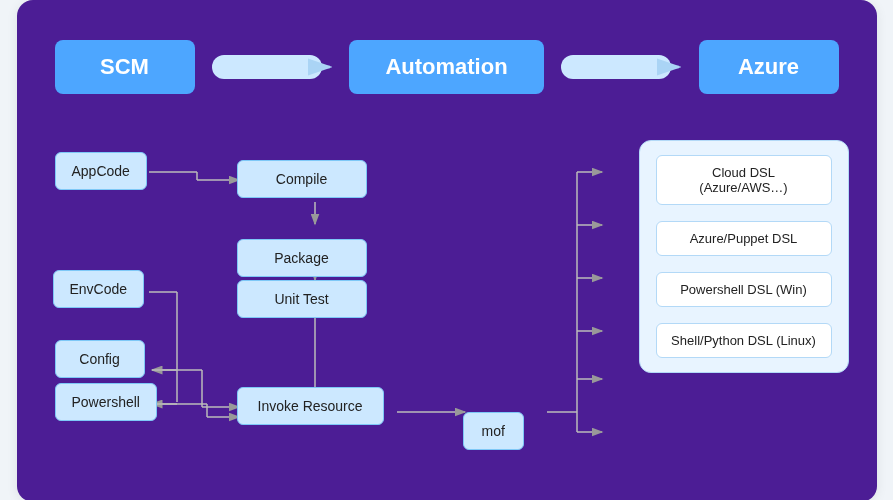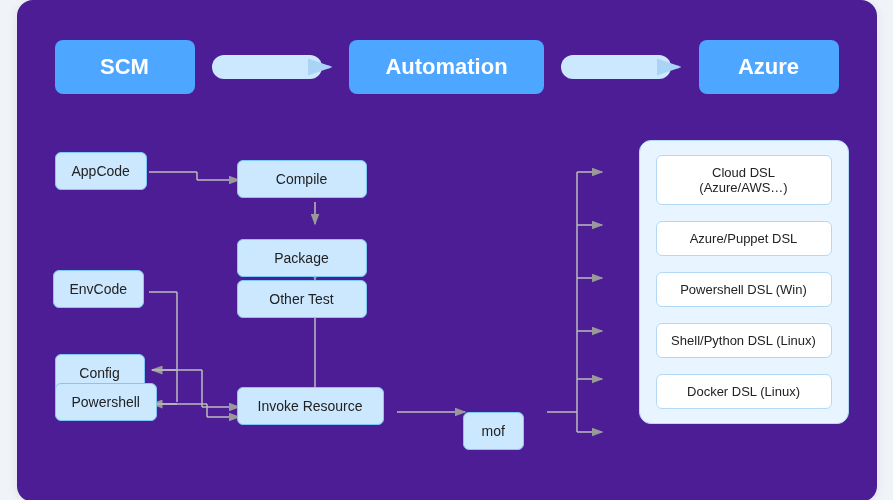--- a/index.html
+++ b/index.html
@@ -185,48 +185,47 @@
       <line x1="530" y1="257" x2="555" y2="257" stroke="#bbb" stroke-width="1.5" marker-end="url(#arr)"></line>
       <line x1="530" y1="310" x2="555" y2="310" stroke="#bbb" stroke-width="1.5" marker-end="url(#arr)"></line>
     </svg>
 
     <div style="position:absolute; left:10px; top:30px;">
       <div class="box-light">AppCode</div>
     </div>
     <div style="position:absolute; left:8px; top:148px;">
       <div class="box-light">EnvCode</div>
     </div>
-    <div style="position:absolute; left:10px; top:232px;">
+    <div style="position:absolute; left:10px; top:218px;">
       <div class="box-light">Config</div>
     </div>
     <div style="position:absolute; left:10px; top:261px;">
       <div class="box-light">Powershell</div>
     </div>
 
     <div style="position:absolute; left:192px; top:38px;">
       <div class="box-blue">Compile</div>
     </div>
     <div style="position:absolute; left:192px; top:117px;">
       <div class="box-blue">Package</div>
     </div>
     <div style="position:absolute; left:192px; top:158px;">
-      <div class="box-blue">Other Test</div>
+      <div class="box-blue">Unit Test</div>
     </div>
     <div style="position:absolute; left:192px; top:265px;">
       <div class="box-blue">Invoke Resource</div>
     </div>
 
     <div style="position:absolute; left:418px; top:270px;margin-top:20px;">
       <div class="box-light" style="min-width:60px; padding:10px 18px;">mof</div>
     </div>
 
     <div style="position:absolute; left:554px; top:8px;">
       <div class="cloud-col">
         <div class="cloud-item">Cloud DSL (Azure/AWS…)</div>
         <div class="cloud-item">Azure/Puppet DSL</div>
         <div class="cloud-item">Powershell DSL (Win)</div>
         <div class="cloud-item">Shell/Python DSL (Linux)</div>
-        <div class="cloud-item">Docker DSL (Linux)</div>
       </div>
     </div>
 
   </div>
 </div>
 
 </body></html>

